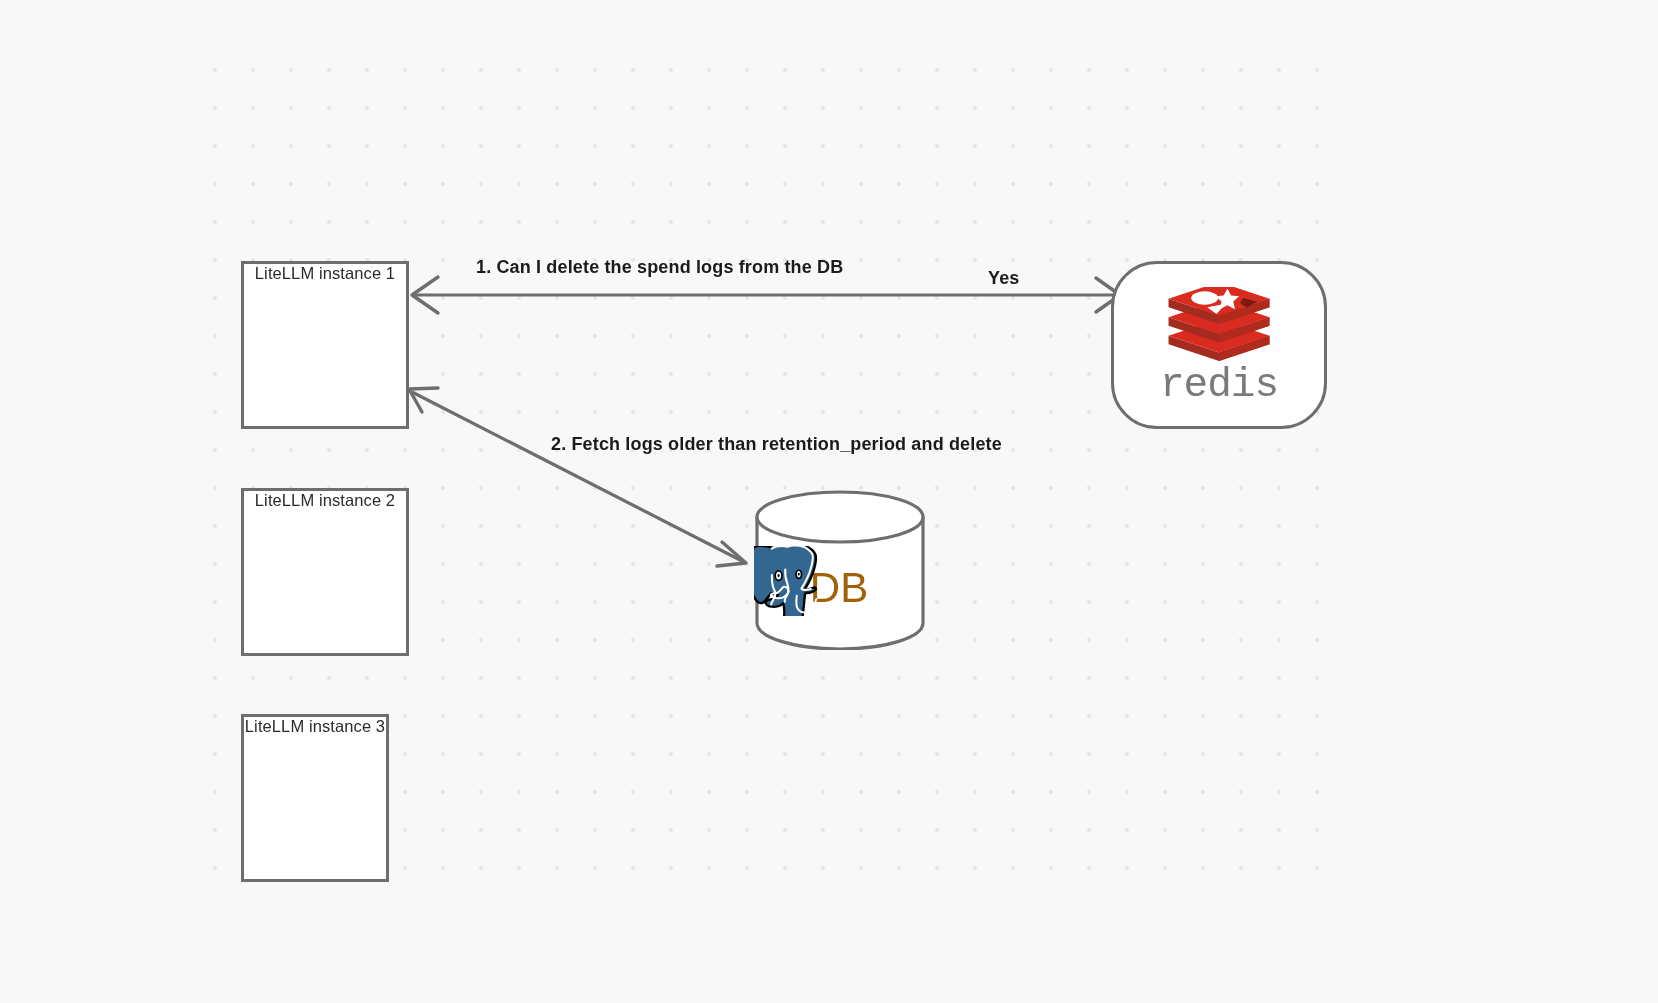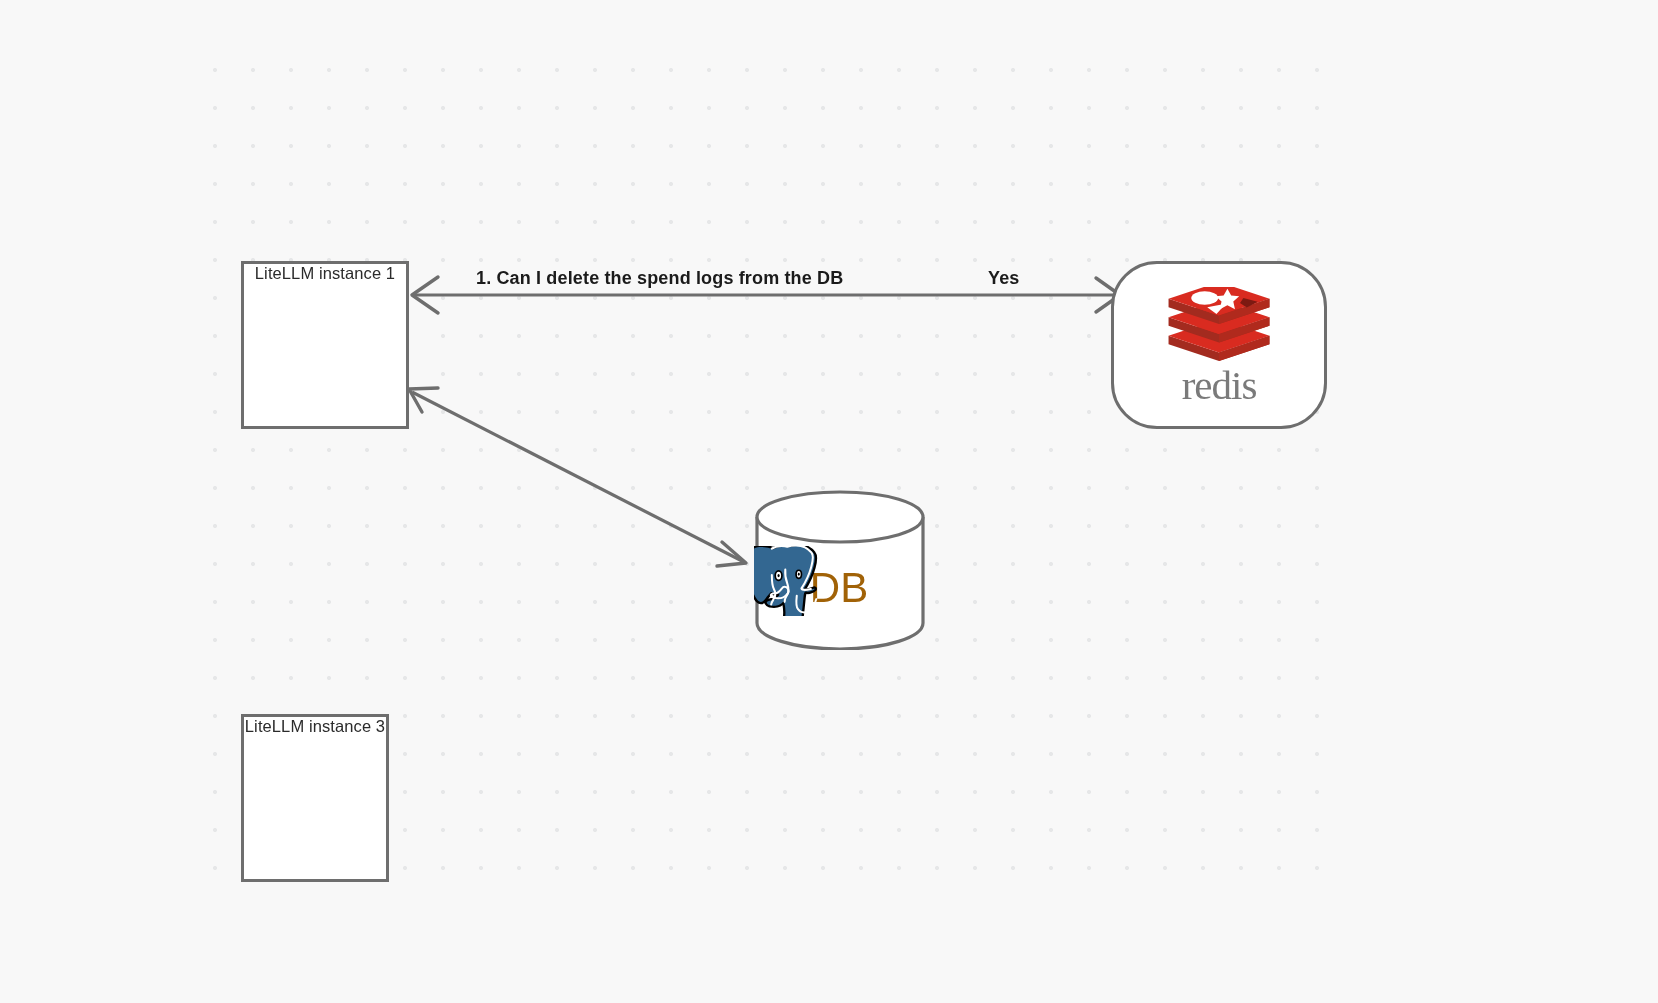--- a/index.html
+++ b/index.html
@@ -74,21 +74,21 @@
     justify-content: center;
     margin-top: 2px;
   }
   .redis-wordmark {
     font-size: 41px;
     font-weight: 400;
     color: #7a7a7a;
     letter-spacing: -1px;
     line-height: 1;
     margin-top: 4px;
-    font-family: Liberation Serif, serif;
+    font-family: Liberation Mono, monospace;
   }
 
   
   #db-node {
     position: absolute;
     left: 754px;
     top: 490px;
     width: 172px;
     height: 160px;
   }
@@ -121,21 +121,21 @@
     pointer-events: none;
   }
   .edge-label {
     position: absolute;
     font-size: 18px;
     font-weight: bold;
     color: #1b1b1b;
     white-space: nowrap;
     letter-spacing: 0.15px;
   }
-  #label-1 { left: 476px; top: 268px; }
+  #label-1 { left: 476px; top: 257px; }
   #label-1-yes { left: 966px; top: 268px; margin-left: 22px; }
   #label-2 { left: 551px; top: 434px; }
 </style>
 </head>
 <body>
 
 <div id="canvas">
 
   <div id="dot-grid"></div>
 
@@ -153,25 +153,29 @@
       <line x1="412" y1="392" x2="744" y2="562" stroke="#6e6e6e" stroke-width="3.2" stroke-linecap="butt"></line>
 
       <path d="M 438 388 L 409 389 L 422 412" fill="none" stroke="#6e6e6e" stroke-width="3.4" stroke-linecap="round" stroke-linejoin="round"></path>
 
       <path d="M 722 542 L 746 563 L 717 566" fill="none" stroke="#6e6e6e" stroke-width="3.4" stroke-linecap="round" stroke-linejoin="round"></path>
     </g>
   </svg>
 
   <div class="edge-label" id="label-1">1.  Can I delete the spend logs from the DB</div>
   <div class="edge-label" id="label-1-yes">Yes</div>
+  <div class="edge-label" id="label-2">2.  Fetch logs older than retention_period and delete</div>
 
   <div class="node-box" id="litellm-1">
     <span class="node-label">LiteLLM instance 1</span>
   </div>
 
+  <div class="node-box" id="litellm-2">
+    <span class="node-label">LiteLLM instance 2</span>
+  </div>
 
   <div class="node-box" id="litellm-3">
     <span class="node-label">LiteLLM instance 3</span>
   </div>
 
   <div id="redis-node">
     <div id="redis-logo-wrap">
       <svg width="108" height="74" viewBox="0 0 128 88">
 
         <g>

